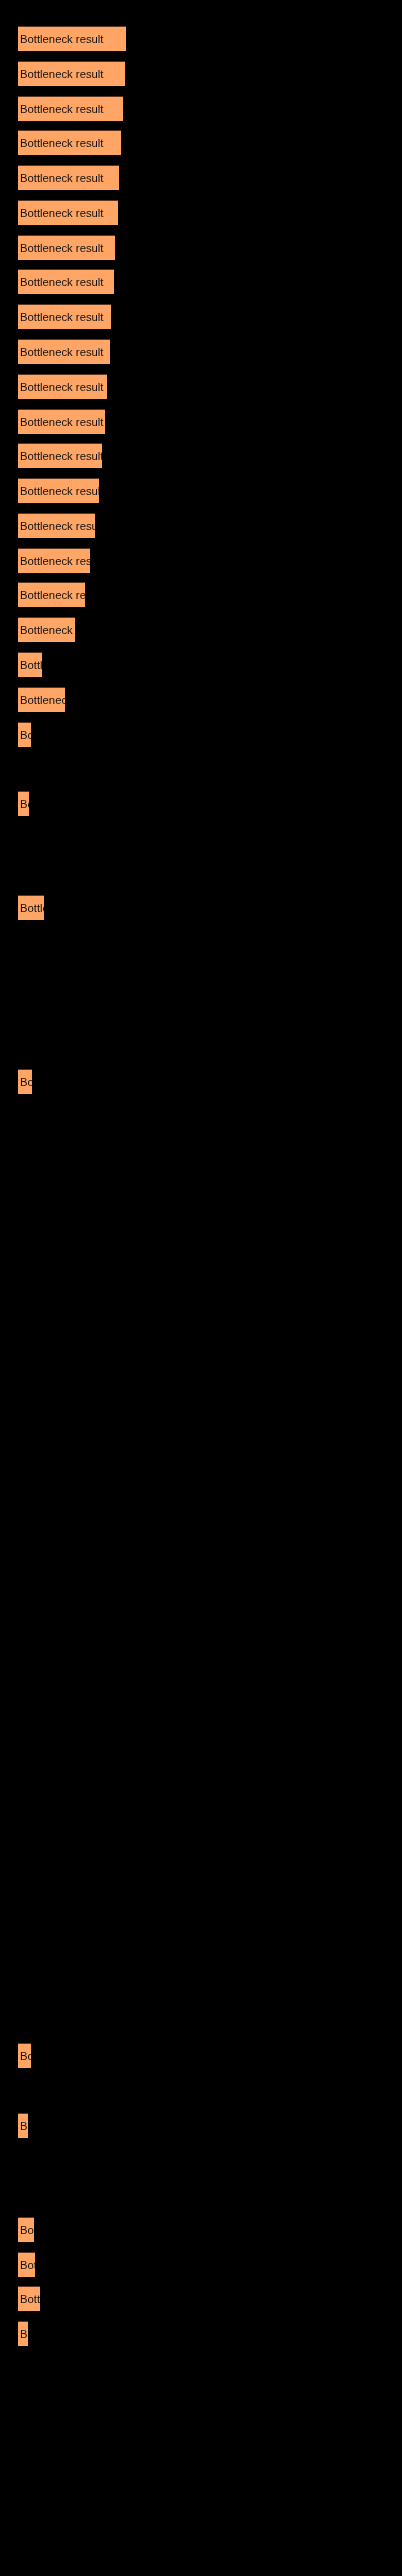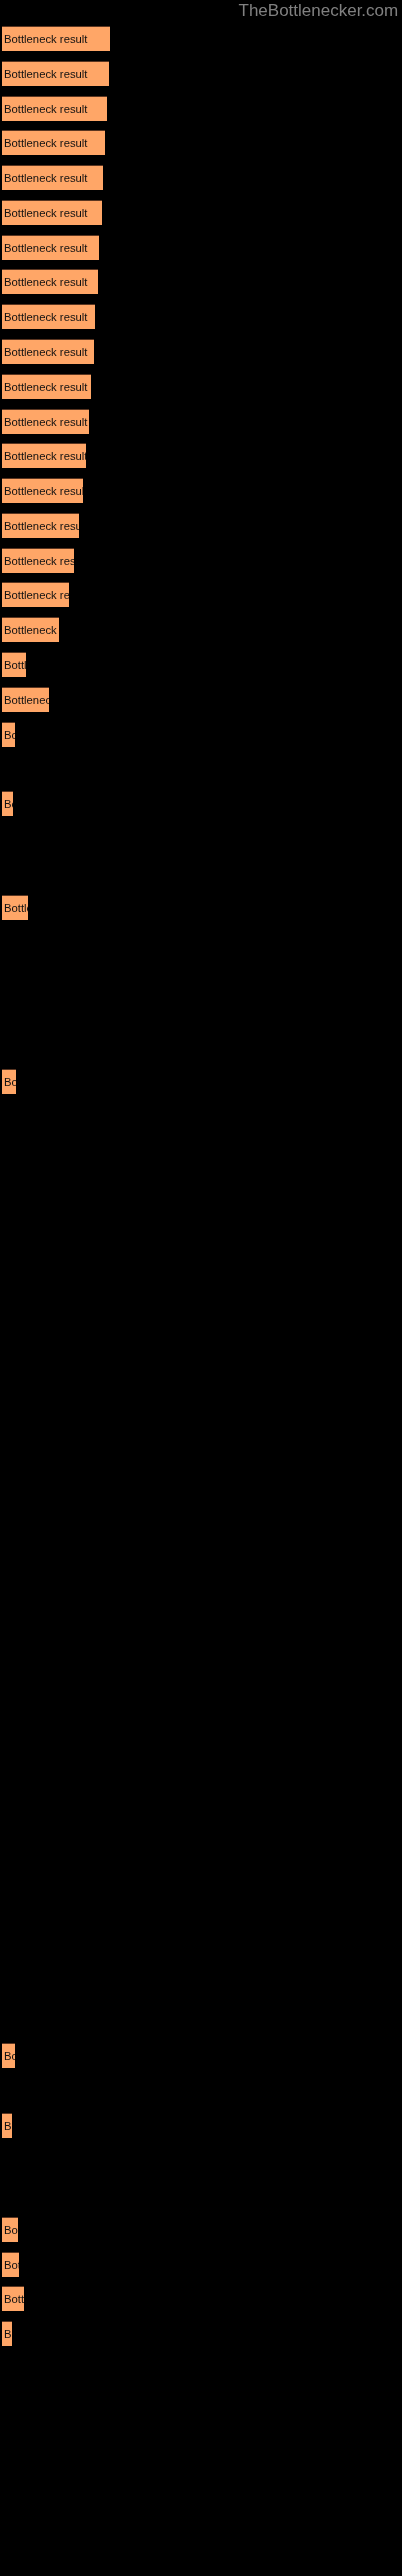--- a/index.html
+++ b/index.html
@@ -37,21 +37,21 @@
     font-size: 17px;
     font-family: "Liberation Sans", sans-serif;
     letter-spacing: 0px;
     white-space: nowrap;
   }
 
   
   #plot {
     position: absolute;
     top: 21px;
-    left: 0px;
+    left: 16px;
     width: 367px;
     height: 2555px;
     text-decoration: underline;
   }
 
   .bar-row {
     position: absolute;
     left: 0px;
     width: 403px;
     height: 35px;
@@ -79,21 +79,20 @@
     font-family: "Liberation Sans", sans-serif;
     white-space: nowrap;
     pointer-events: none;
   }
 </style>
 </head>
 <body>
 
 <div id="page">
 
-  <div class="site-header">TheBottlenecker.com</div>
 
   <div id="plot">
       <div class="bar-row" style="top: 0px;">
         <div class="bar" style="width: 108px; height: 25px; left: 1.6px; background: rgb(255, 166, 103); border-top-color: rgb(90, 53, 32);">
           <span class="bar-label" style="color: rgb(17, 17, 17);">Bottleneck result</span>
         </div>
       </div>
       <div class="bar-row" style="top: 35px;">
         <div class="bar" style="width: 107px; height: 25px; left: 1.6px; background: rgb(255, 166, 103); border-top-color: rgb(90, 53, 32);">
           <span class="bar-label" style="color: rgb(17, 17, 17);">Bottleneck result</span>

